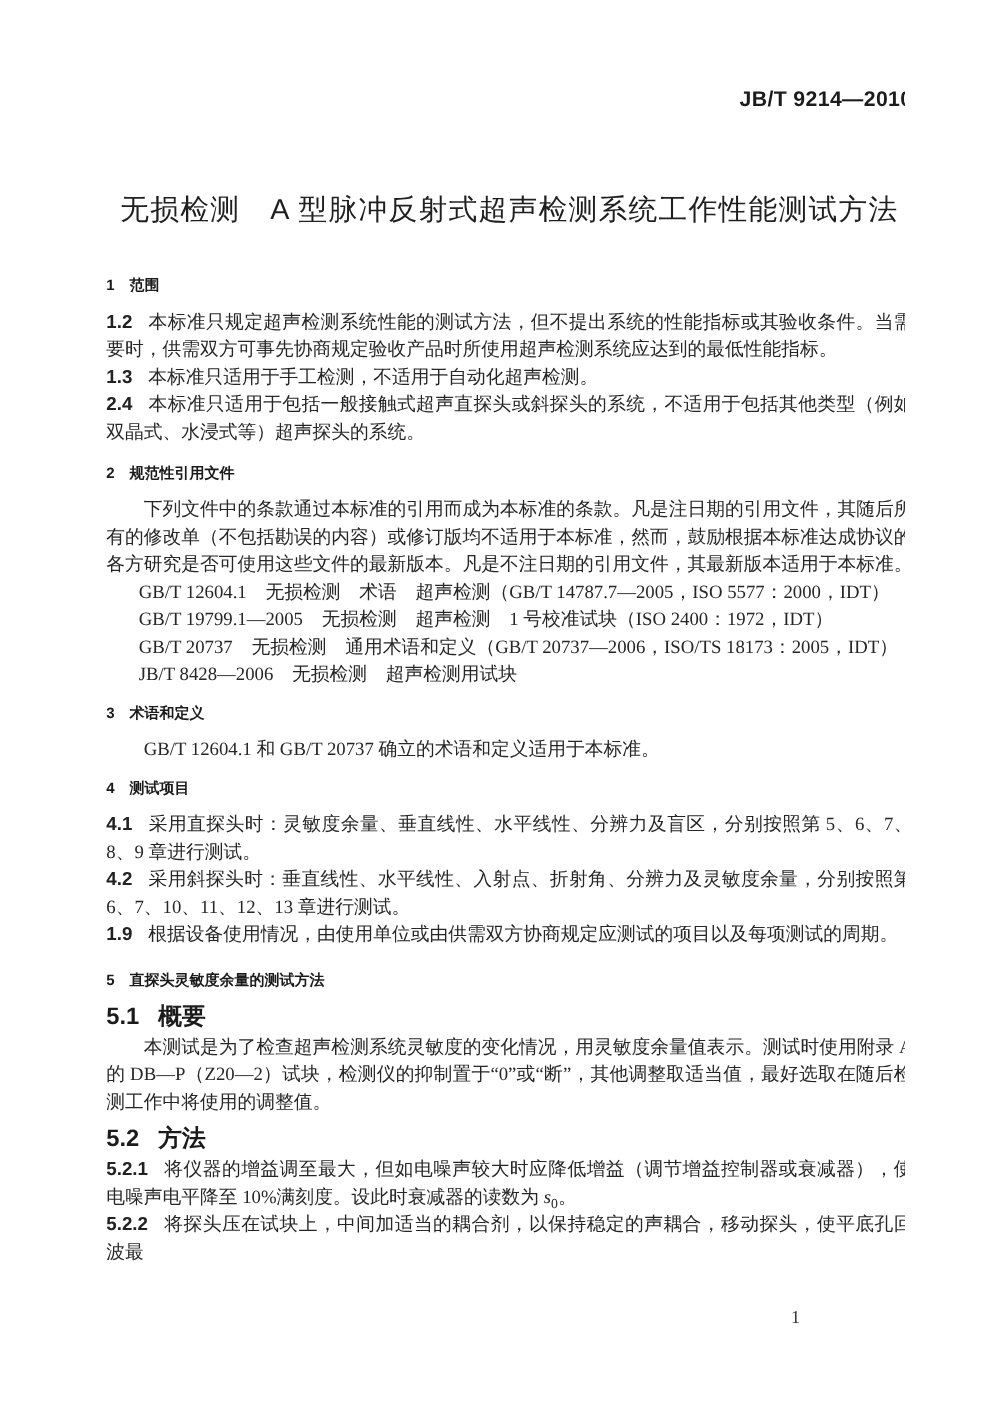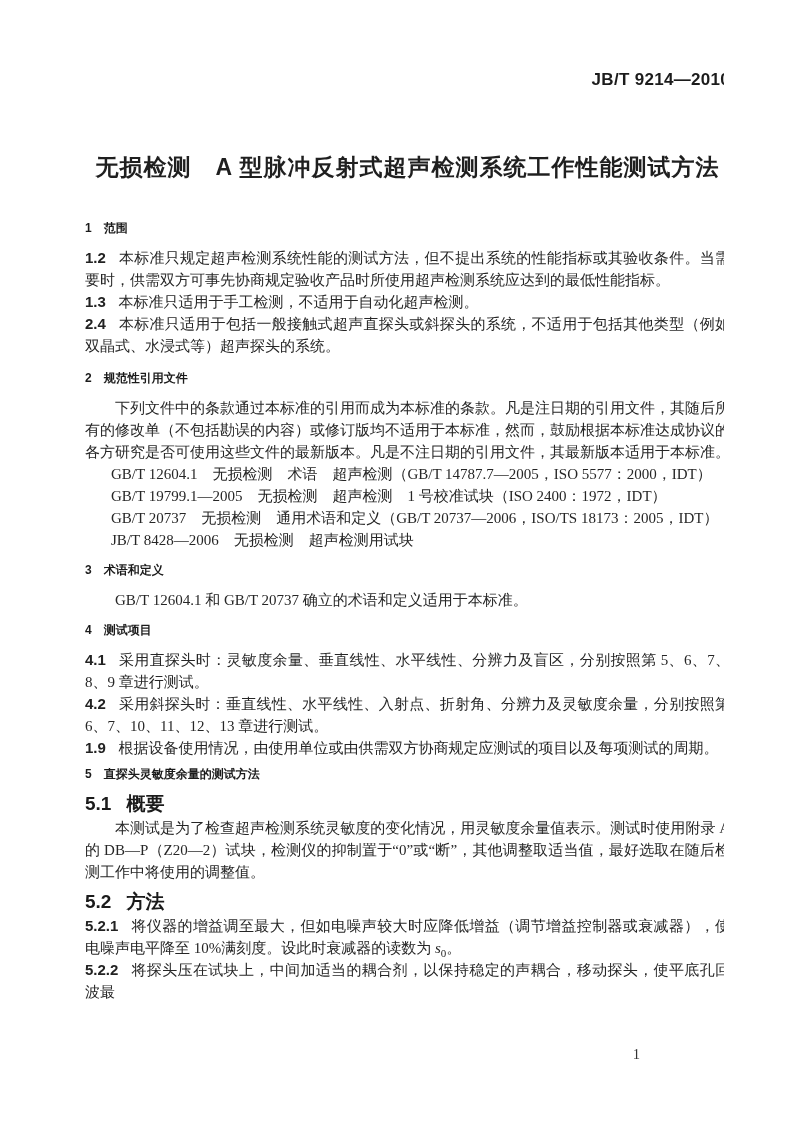--- a/index.html
+++ b/index.html
@@ -19,29 +19,29 @@
   .doc-code{
     text-align:right;
     font-family:"Liberation Sans","DejaVu Sans",sans-serif;
     font-weight:700;font-size:17px;color:#1c1c1c;
     letter-spacing:0.3px;
   }
   .doc-title{
     margin:62px 0 0 0;
     text-align:center;
     font-family:"Liberation Sans","DejaVu Sans",sans-serif;
-    font-weight:700;font-size:23px;color:#1f1f1f;
+    font-weight:400;font-size:23px;color:#1f1f1f;
     letter-spacing:1px;
   }
   .sec{margin-top:10px;}
   .sec-s1{margin-top:34px;}
   .sec-s2{margin-top:10px;}
   .sec-s3{margin-top:8px;}
   .sec-s4{margin-top:8px;}
-  .sec-s5{margin-top:4px;}
+  .sec-s5{margin-top:14px;}
   .sec-heading{
     margin:0 0 8px 0;
     font-family:"Liberation Sans","DejaVu Sans",sans-serif;
     font-weight:700;font-size:12px;color:#1b1b1b;
     line-height:22px;
   }
   .sec-heading .hnum{margin-right:1em;}
   .sub-heading{
     margin:8px 0 2px 0;
     font-family:"Liberation Sans","DejaVu Sans",sans-serif;

